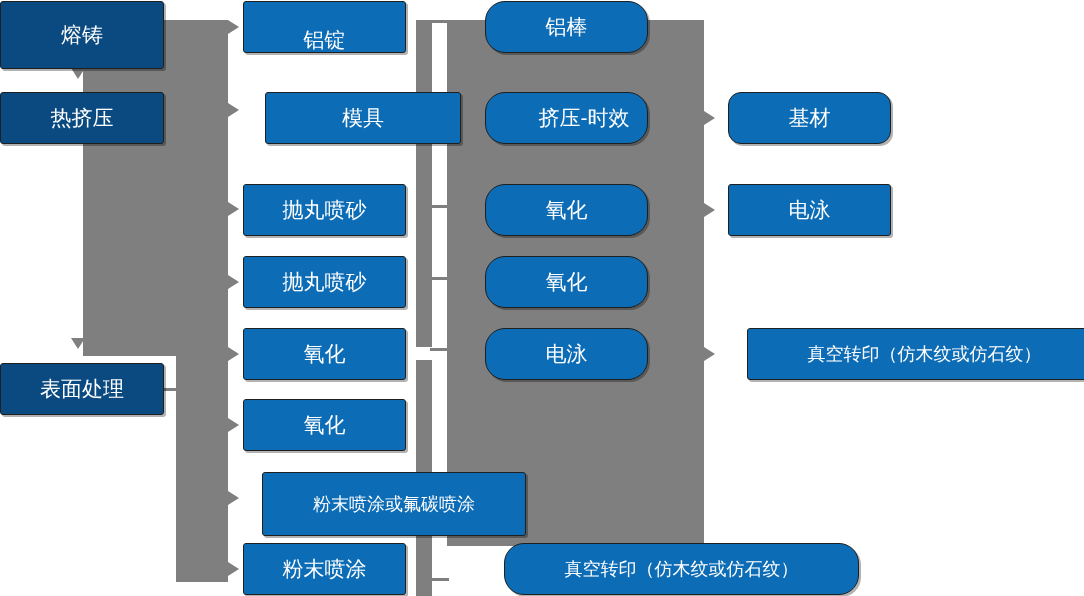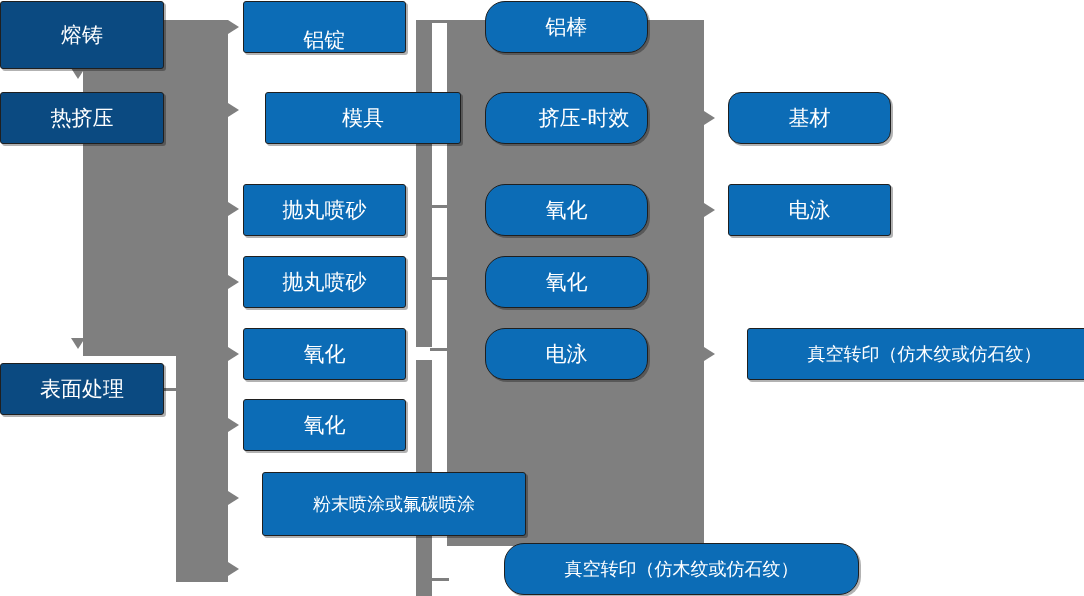--- a/index.html
+++ b/index.html
@@ -136,20 +136,23 @@
   </div>
   <div class="node level2" style="left:243px; top:328px; width:163px; height:52px;">
     <span>氧化</span>
   </div>
   <div class="node level2" style="left:243px; top:399px; width:163px; height:52px;">
     <span>氧化</span>
   </div>
   <div class="node level2 wide" style="left:243px; top:472px; width:264px; height:64px;">
     <span>粉末喷涂或氟碳喷涂</span>
   </div>
+  <div class="node level2" style="left:243px; top:543px; width:163px; height:52px;">
+    <span>粉末喷涂</span>
+  </div>
 
   <div class="node level3" style="left:485px; top:1px; width:163px; height:52px;">
     <span>铝棒</span>
   </div>
   <div class="node level3" style="left:485px; top:92px; width:163px; height:52px;padding-left:35px;">
     <span>挤压-时效</span>
   </div>
   <div class="node level3" style="left:485px; top:184px; width:163px; height:52px;">
     <span>氧化</span>
   </div>

